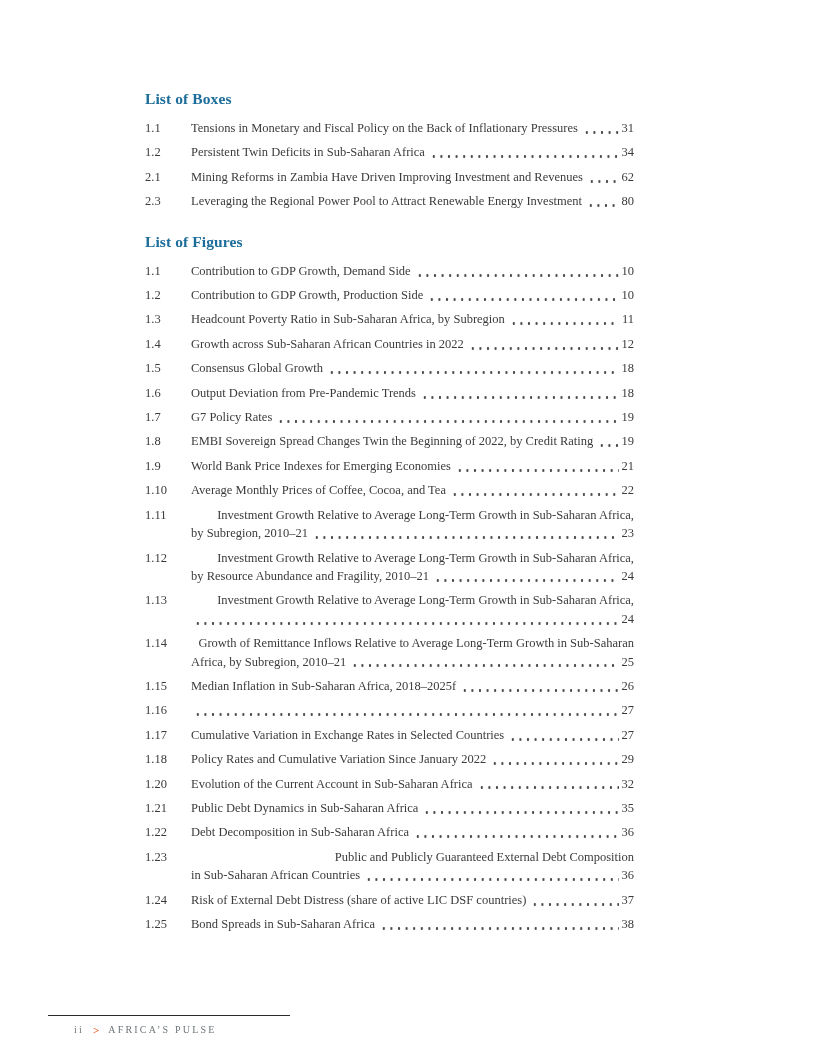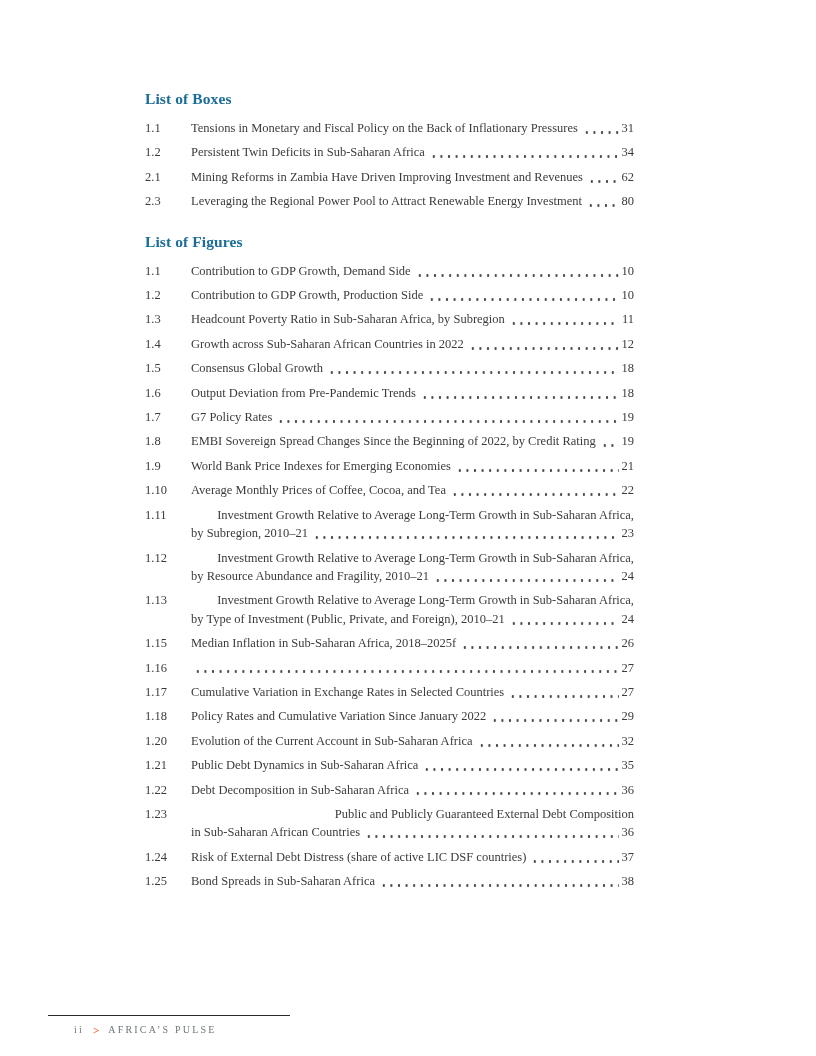--- a/index.html
+++ b/index.html
@@ -216,21 +216,21 @@
                 <span class="txt">G7 Policy Rates</span>
                 <span class="leader"></span>
                 <span class="pg">19</span>
               </span>
             </span>
           </div>
           <div class="entry">
             <span class="num">1.8</span>
             <span class="body">
               <span class="last-line">
-                <span class="txt">EMBI Sovereign Spread Changes Since the Beginning of 2022, by Credit Rating</span>
+                <span class="txt">EMBI Sovereign Spread Changes Twin the Beginning of 2022, by Credit Rating</span>
                 <span class="leader"></span>
                 <span class="pg">19</span>
               </span>
             </span>
           </div>
           <div class="entry">
             <span class="num">1.9</span>
             <span class="body">
               <span class="last-line">
                 <span class="txt">World Bank Price Indexes for Emerging Economies</span>
@@ -269,23 +269,33 @@
                 <span class="leader"></span>
                 <span class="pg">24</span>
               </span>
             </span>
           </div>
           <div class="entry">
             <span class="num">1.13</span>
             <span class="body">
               <span class="pre-line">Investment Growth Relative to Average Long-Term Growth in Sub-Saharan Africa,</span>
               <span class="last-line">
-                <span class="txt">by Type of Investment (Public, Private, and Foreign), 2010–21</span>
                 <span class="leader"></span>
                 <span class="pg">24</span>
+              </span>
+            </span>
+          </div>
+          <div class="entry">
+            <span class="num">1.14</span>
+            <span class="body">
+              <span class="pre-line">Growth of Remittance Inflows Relative to Average Long-Term Growth in Sub-Saharan</span>
+              <span class="last-line">
+                <span class="txt">Africa, by Subregion, 2010–21</span>
+                <span class="leader"></span>
+                <span class="pg">25</span>
               </span>
             </span>
           </div>
           <div class="entry">
             <span class="num">1.15</span>
             <span class="body">
               <span class="last-line">
                 <span class="txt">Median Inflation in Sub-Saharan Africa, 2018–2025f</span>
                 <span class="leader"></span>
                 <span class="pg">26</span>

